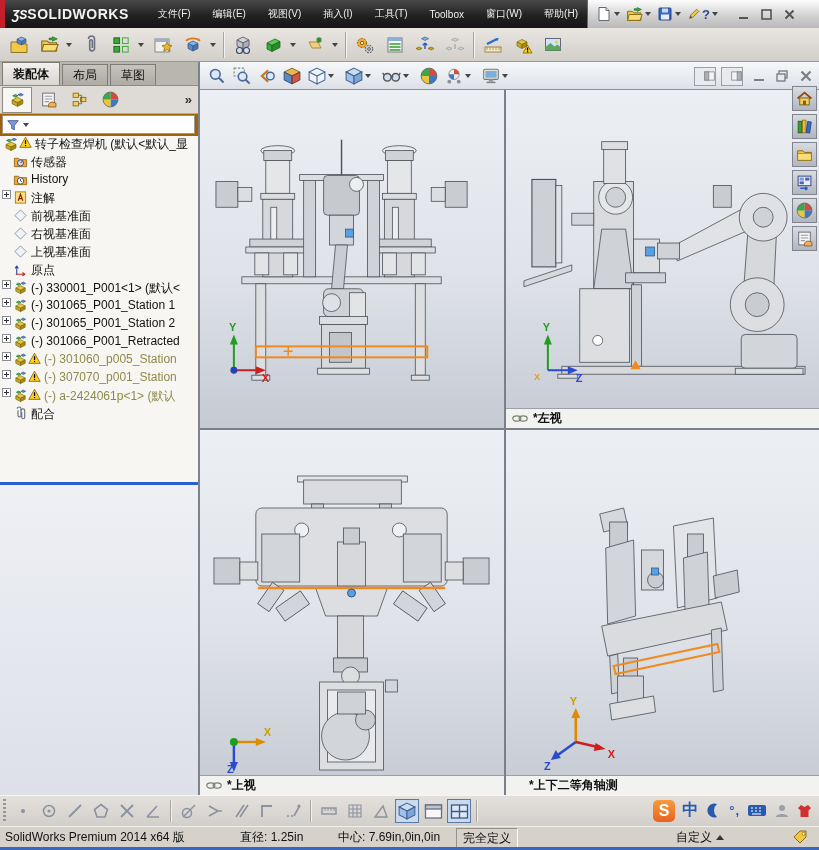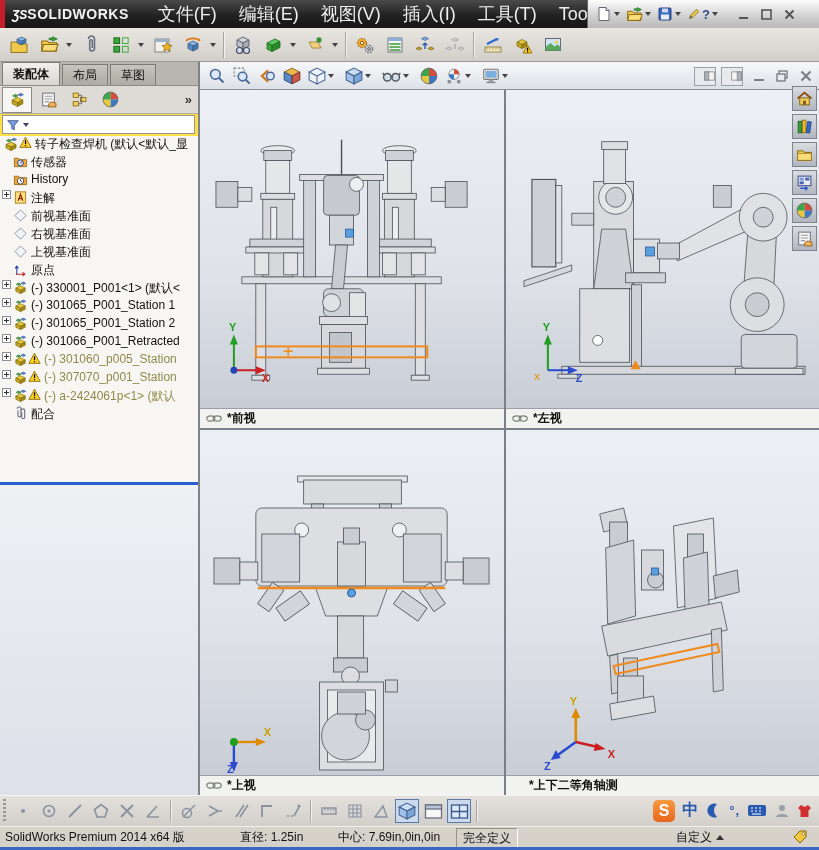--- a/index.html
+++ b/index.html
@@ -9,41 +9,41 @@
   svg.i{display:inline-block;vertical-align:middle;}
 
   
   .titlebar{position:absolute;left:0;top:0;width:819px;height:28px;
     background:linear-gradient(#4a4a4a,#222 55%,#151515);display:flex;align-items:center;}
   .redstripe{position:absolute;left:0;top:0;width:5px;height:28px;background:#c41e2a;}
   .logo{margin-left:12px;display:flex;align-items:baseline;white-space:nowrap;}
   .logo-3s{color:#fff;font-style:italic;font-weight:bold;font-size:12px;}
   .logo-sw{color:#f2f2f2;font-weight:bold;font-size:14px;letter-spacing:.5px;}
   .menus{display:flex;margin-left:18px;height:28px;align-items:center;}
-  .menu-item{color:#eee;font-size:18px;padding:0 11px;cursor:default;white-space:nowrap;}
+  .menu-item{color:#eee;font-size:10px;padding:0 11px;cursor:default;white-space:nowrap;}
   .tb-search{margin-left:2px;}
   .quick{position:absolute;right:0;top:0;height:28px;width:232px;
     background:linear-gradient(#fdfdfd,#cfcfcf 60%,#b9b9b9);
     border-left:1px solid #666;display:flex;align-items:center;padding-left:8px;box-sizing:border-box;}
   .qbtn{display:flex;align-items:center;margin-right:2px;}
   .caret{width:0;height:0;border-left:3.5px solid transparent;border-right:3.5px solid transparent;
     border-top:4px solid #444;margin:0 4px 0 2px;}
   .helpq{font-weight:bold;color:#2a4a8a;font-size:13px;margin-left:1px;}
   .winctl{display:flex;align-items:center;margin-left:8px;}
   .winctl svg{margin:0 5px;}
 
   
   .toolbar{position:absolute;left:0;top:28px;width:819px;height:34px;
     background:linear-gradient(#e9e6e2,#d2cfc9);border-bottom:1px solid #9c9892;
     display:flex;align-items:center;padding-left:4px;box-sizing:border-box;}
   .tbtn{width:30px;height:30px;display:flex;align-items:center;justify-content:center;}
   .tsep{width:1px;height:26px;background:#a8a49e;border-right:1px solid #f4f2ef;margin:0 3px;}
 
   
-  .leftpanel{position:absolute;left:0;top:62px;width:198px;height:733px;background:#fde047;}
+  .leftpanel{position:absolute;left:0;top:62px;width:198px;height:733px;background:#a16207;}
   .ptabs{position:absolute;left:0;top:0;width:198px;height:23px;background:#b9b5af;
     display:flex;align-items:flex-end;border-bottom:1px solid #8f8b85;}
   .ptab{height:20px;line-height:20px;text-align:center;border:1px solid #7e7a74;border-bottom:none;
     background:linear-gradient(#c7c3bd,#aeaaa4);padding:0 10px;margin-left:2px;font-size:12px;}
   .ptab.active{background:linear-gradient(#f2f0ed,#d9d6d1);height:22px;line-height:22px;font-weight:bold;}
   .mgr{position:absolute;left:0;top:24px;width:198px;height:28px;background:#dedbd6;
     display:flex;align-items:center;padding-left:2px;box-sizing:border-box;border-bottom:1px solid #b0aca6;}
   .mbtn{width:28px;height:24px;display:flex;align-items:center;justify-content:center;
     border:1px solid transparent;margin-right:1px;}
   .mbtn.active{background:#f7f6f4;border:1px solid #8f8b85;}
@@ -847,26 +847,20 @@
           <g font-family="Liberation Sans, sans-serif" font-size="11" font-weight="bold">
             <line x1="34" y1="282" x2="34" y2="254" stroke="#1f9e1f" stroke-width="2"></line>
             <polygon points="34,246 30,256 38,256" fill="#1f9e1f"></polygon>
             <line x1="34" y1="282" x2="58" y2="282" stroke="#cc2020" stroke-width="2"></line>
             <polygon points="66,282 56,278 56,286" fill="#cc2020"></polygon>
             <circle cx="34" cy="282" r="3.5" fill="#2244bb"></circle>
             <text x="29" y="243" fill="#1f9e1f">Y</text>
             <text x="62" y="294" fill="#cc2020">X</text>
           </g>
         </svg>
-        <div class="vplabel">
-          <svg class="chain" width="18" height="11">
-              <use href="#s-chain"></use>
-            </svg>
-          <span>*前视</span>
-        </div>
       </div>
 
       <div class="vp" id="vp2">
         <svg class="draw" width="313" height="318" viewBox="0 0 314 320" preserveAspectRatio="none">
           <g stroke="#4a4f57" stroke-width="0.8" fill="#dcdee1">
             <rect x="26" y="90" width="24" height="88" fill="#cdd0d4" stroke-width="1.1"></rect>
             <rect x="50" y="96" width="6" height="78" fill="#e0e2e5"></rect>
             <path d="M18 192 L66 176 L66 182 L18 198 Z" fill="#d6d8db"></path>
             <rect x="88" y="92" width="40" height="108" fill="#d9dbde"></rect>
             <path d="M88 200 L96 140 L120 140 L128 200 Z" fill="#cfd2d6"></path>

